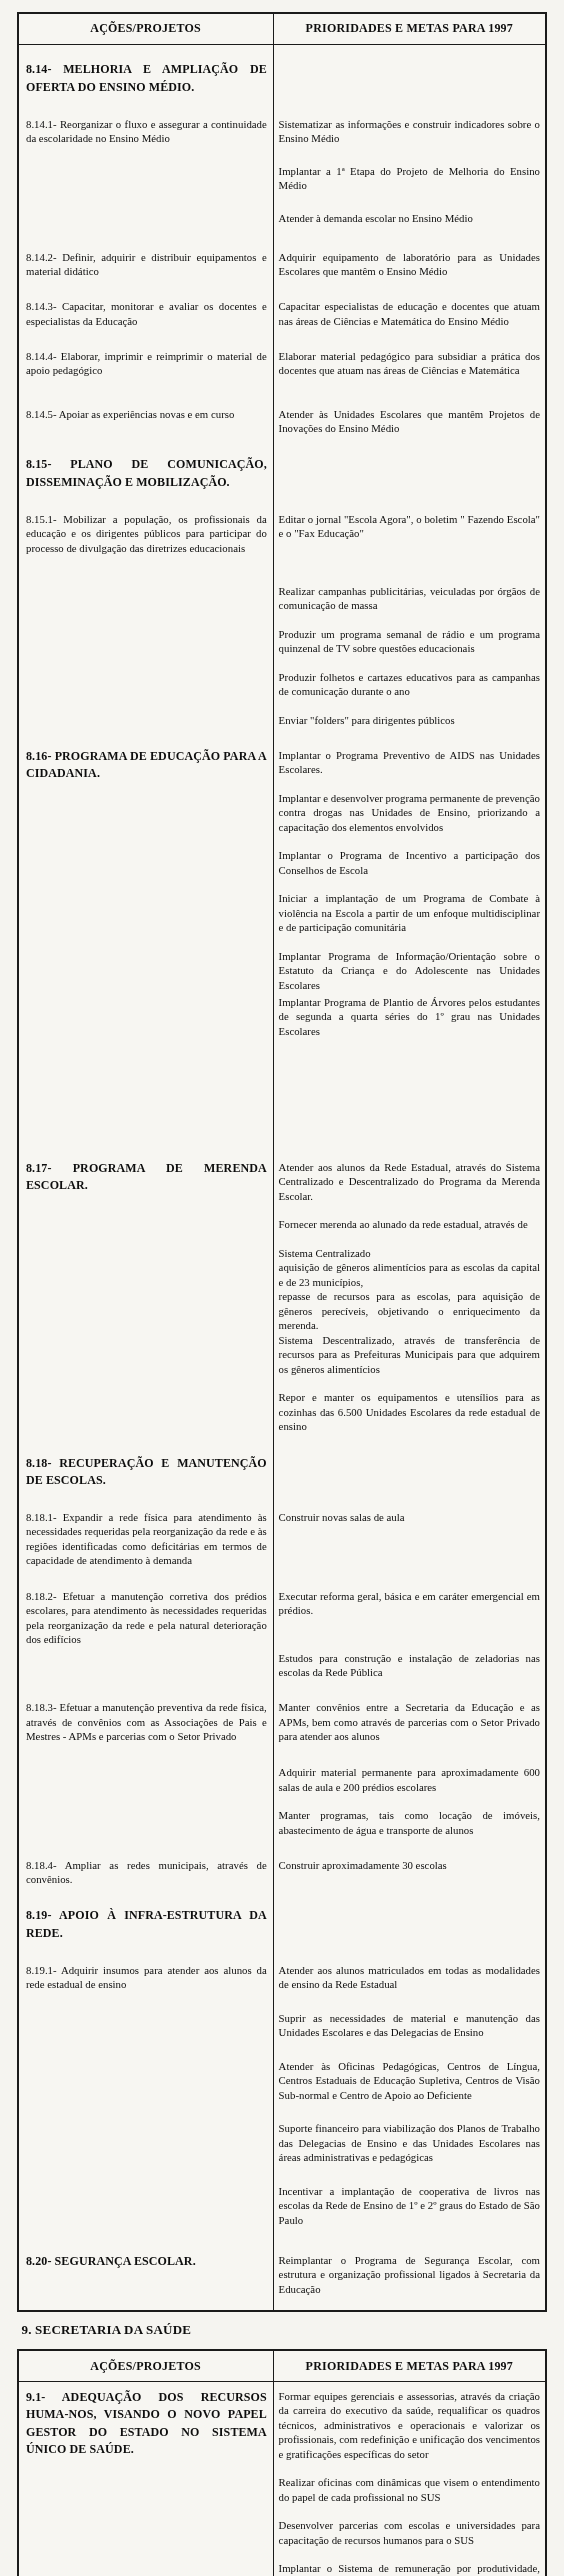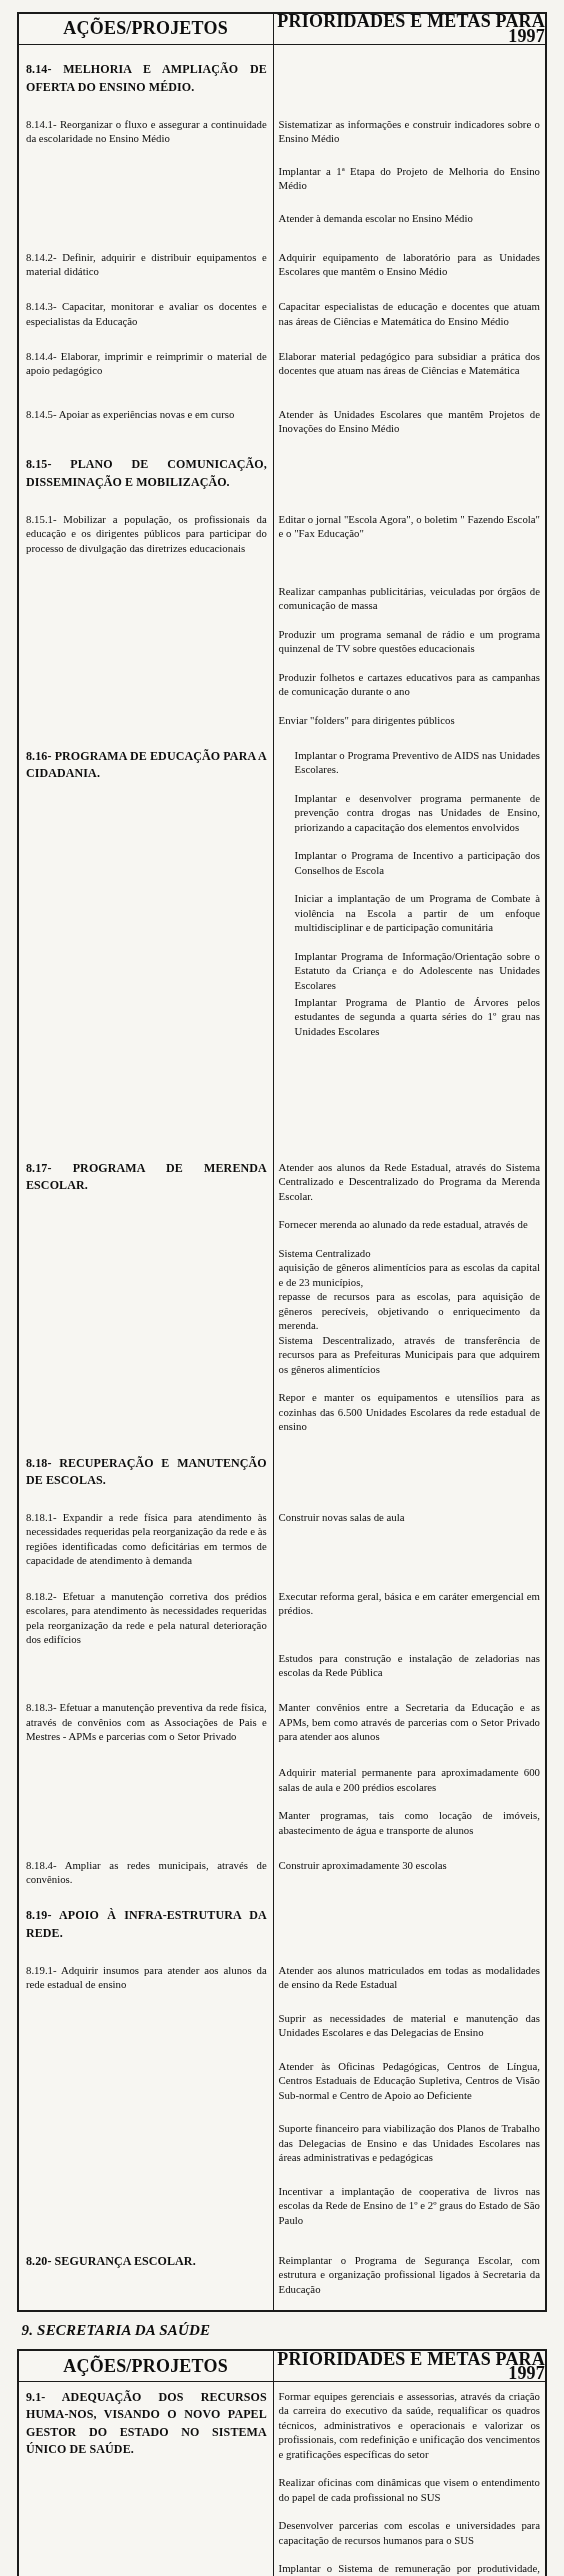--- a/index.html
+++ b/index.html
@@ -22,22 +22,22 @@
     background: #f7f6f2;
   }
   .thead {
     display: flex;
     height: 31px;
     border-bottom: 1.7px solid #1b1b1b;
     align-items: center;
   }
   .th {
     font-weight: bold;
-    font-size: 18px;
-    text-align: right;
+    font-size: 12px;
+    text-align: center;
     letter-spacing: 0.2px;
   }
   .thl { flex: 0 0 255px; border-right: 1.7px solid #1b1b1b; height: 100%; display:flex; align-items:center; justify-content:center; }
   .thr { flex: 1 1 auto; height: 100%; display:flex; align-items:center; justify-content:center; }
 
   .tbody { display: block; }
   .trow { display: flex; align-items: stretch; }
   .cell { padding: 6.6px 6.6px 0 6.6px; }
   .cleft {
     flex: 0 0 255px;
@@ -63,21 +63,21 @@
   [data-rows-for="0"] .trow:nth-child(1) .cell { padding-top: 16.6px; }
   [data-rows-for="0"] .trow:nth-child(2)  { min-height: 103px; }
   [data-rows-for="0"] .trow:nth-child(2) .cright p { margin-bottom: 18px; }
   [data-rows-for="0"] .trow:nth-child(3)  { min-height: 46px; }
   [data-rows-for="0"] .trow:nth-child(4)  { min-height: 41px; }
   [data-rows-for="0"] .trow:nth-child(5)  { min-height: 58px; }
   [data-rows-for="0"] .trow:nth-child(6)  { min-height: 41px; }
   [data-rows-for="0"] .trow:nth-child(7)  { min-height: 43px; gap: 12px; }
   [data-rows-for="0"] .trow:nth-child(8)  { min-height: 222px; }
   [data-rows-for="0"] .trow:nth-child(8) .cright p:nth-child(1) { margin-bottom: 43px; }
-  [data-rows-for="0"] .trow:nth-child(9)  { min-height: 412px; gap: 16px; }
+  [data-rows-for="0"] .trow:nth-child(9)  { min-height: 412px; }
   [data-rows-for="0"] .trow:nth-child(9) .cright p:nth-child(5) { margin-bottom: 2.5px; }
   [data-rows-for="0"] .trow:nth-child(9) .cright p:nth-child(6) { margin-bottom: 25px; }
   [data-rows-for="0"] .trow:nth-child(10) { min-height: 276px; justify-content: flex-end; }
   [data-rows-for="0"] .trow:nth-child(11) { min-height: 42px; }
   [data-rows-for="0"] .trow:nth-child(12) { min-height: 66px; }
   [data-rows-for="0"] .trow:nth-child(13) { min-height: 99px; }
   [data-rows-for="0"] .trow:nth-child(13) .cright p:nth-child(1) { margin-bottom: 33px; }
   [data-rows-for="0"] .trow:nth-child(14) { min-height: 149px; }
   [data-rows-for="0"] .trow:nth-child(14) .cright p:nth-child(1) { margin-bottom: 21.5px; }
   [data-rows-for="0"] .trow:nth-child(15) { min-height: 37px; }
@@ -85,25 +85,24 @@
   [data-rows-for="0"] .trow:nth-child(17) { min-height: 258px; justify-content: center; }
   [data-rows-for="0"] .trow:nth-child(17) .cright p { margin-bottom: 19px; }
   [data-rows-for="0"] .trow:nth-child(18) { min-height: 54px; }
 
   
   [data-rows-for="1"] .trow:nth-child(1)  { min-height: 216px; }
   [data-rows-for="1"] .trow:nth-child(2)  { min-height: 58px; }
   [data-rows-for="1"] .trow:nth-child(3)  { min-height: 157px; }
 
   .section-heading {
-    font-size: 15px;
+    font-size: 13px;
     font-weight: bold;
     letter-spacing: 0.2px;
     margin: 10.8px 0 11.6px 21.5px;
-    font-style: italic;
   }
 </style>
 </head>
 <body>
 
 <div class="page">
 
   <div class="doc-table">
     <div class="thead">
       <div class="th thl">AÇÕES/PROJETOS</div>

